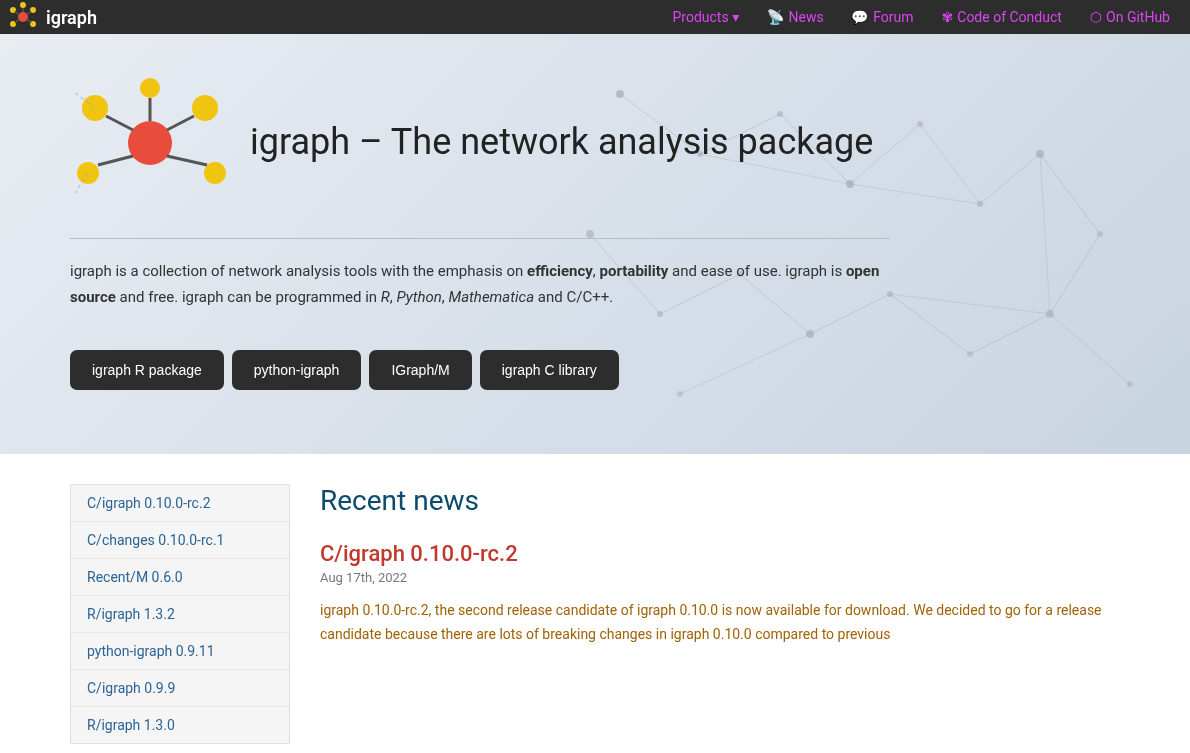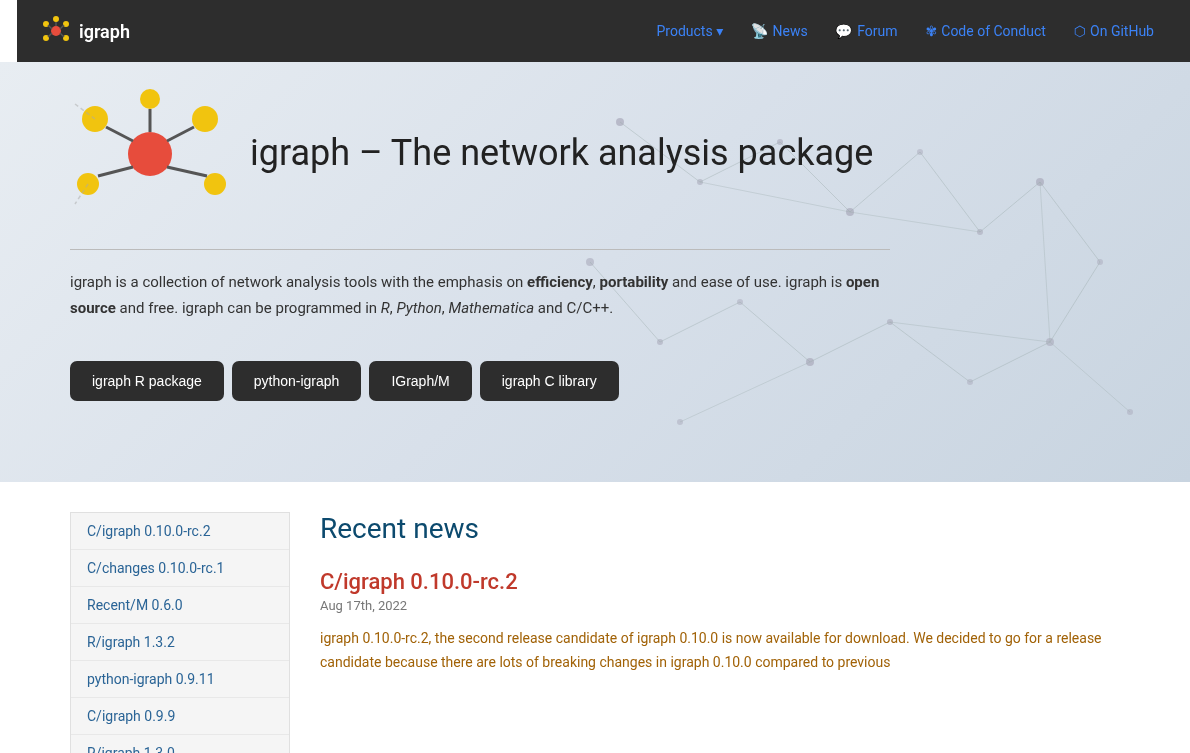--- a/index.html
+++ b/index.html
@@ -3,25 +3,24 @@
   <meta charset="utf-8">
   <style>
     * { margin: 0; padding: 0; box-sizing: border-box; }
     body { font-family: -apple-system, BlinkMacSystemFont, 'Segoe UI', Roboto, sans-serif; background: #fff; color: #333; font-size: 14px; }
 
     
     .navbar {
       background: #2d2d2d;
       display: flex;
       align-items: center;
-      padding: 0 24px;
-      height: 62px;
+      padding: 0 8px;
+      height: 34px;
       position: relative;
       z-index: 10;
-      margin-left: 17px;
     }
     .navbar-brand {
       display: flex;
       align-items: center;
       gap: 8px;
       text-decoration: none;
       color: #fff;
       font-size: 18px;
       font-weight: 600;
       margin-right: auto;
@@ -29,36 +28,36 @@
     .brand-icon {
       width: 30px;
       height: 30px;
     }
     .navbar-nav {
       display: flex;
       align-items: center;
       gap: 4px;
     }
     .nav-item {
-      color: #3b82f6;
+      color: #d946ef;
       text-decoration: none;
       padding: 6px 12px;
       border-radius: 4px;
       display: flex;
       align-items: center;
       gap: 4px;
       font-size: 14px;
       cursor: pointer;
       white-space: nowrap;
     }
 
     
     .hero {
       background: linear-gradient(135deg, #e8edf2 0%, #d8e0ea 50%, #c8d4e0 100%);
-      padding: 27px 70px 50px;
+      padding: 44px 70px 50px;
       position: relative;
       overflow: hidden;
       min-height: 420px;
     }
     .hero-content {
       position: relative;
       z-index: 1;
     }
     .hero-title-row {
       display: flex;

